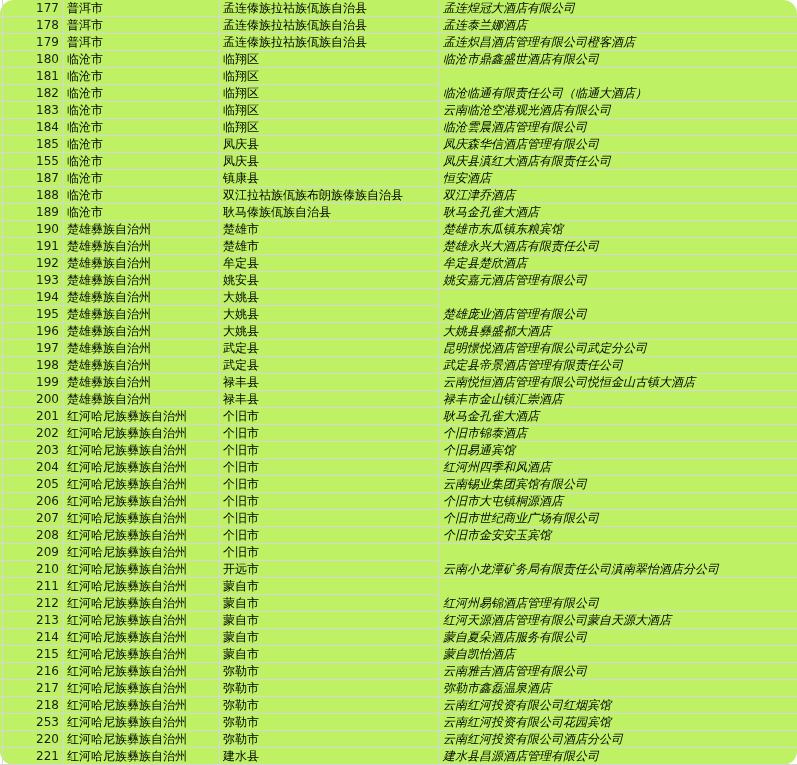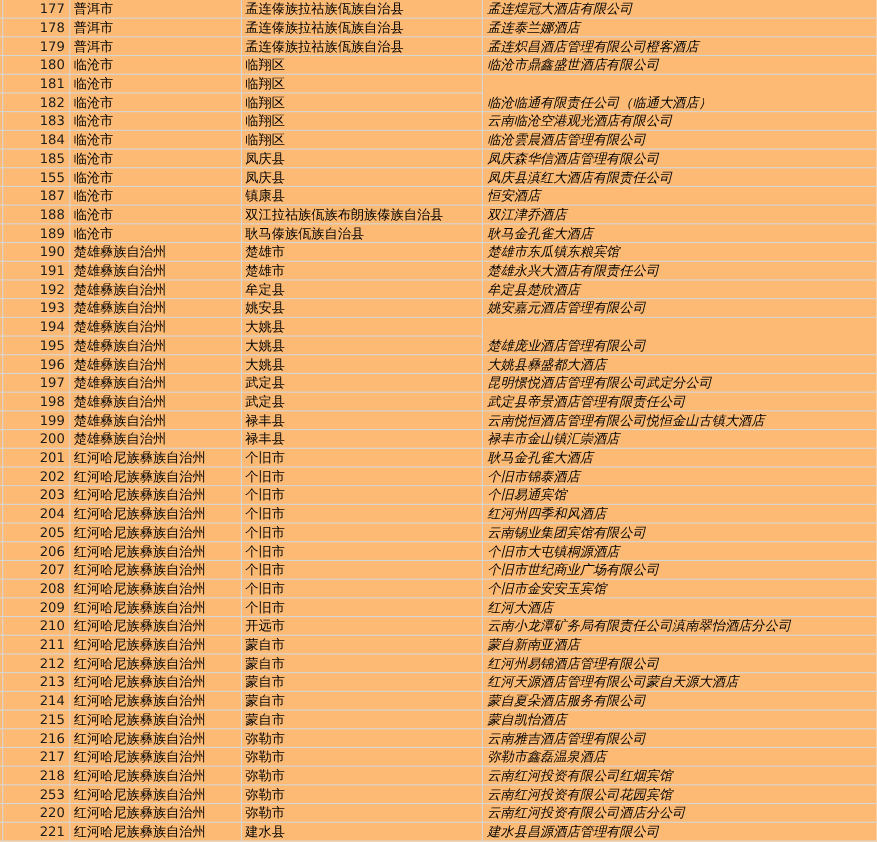--- a/index.html
+++ b/index.html
@@ -9,21 +9,22 @@
   }
   body {
     width: 797px;
     height: 765px;
     overflow: hidden;
     font-family: "DejaVu Sans", "Liberation Sans", sans-serif;
   }
   .sheet {
     width: 797px;
     height: 765px;
-    background: #fdba74;
+    background: #bef264;
+    border-radius: 14px;
   }
   .row {
     display: grid;
     grid-template-columns: 3px 61px 156px 219px 1fr;
     height: 17px;
     box-sizing: border-box;
   }
   .cell {
     box-sizing: border-box;
     border-bottom: 1px solid #d6d6d6;
@@ -278,35 +279,33 @@
     <div class="cell bordered num">208</div>
     <div class="cell bordered text">红河哈尼族彝族自治州</div>
     <div class="cell bordered text">个旧市</div>
     <div class="cell text hotel">个旧市金安安玉宾馆</div>
   </div>
     <div class="row">
     <div class="cell bordered gutter"></div>
     <div class="cell bordered num">209</div>
     <div class="cell bordered text">红河哈尼族彝族自治州</div>
     <div class="cell bordered text">个旧市</div>
-    <div class="cell text hotel">红河大酒店</div>
   </div>
     <div class="row">
     <div class="cell bordered gutter"></div>
     <div class="cell bordered num">210</div>
     <div class="cell bordered text">红河哈尼族彝族自治州</div>
     <div class="cell bordered text">开远市</div>
     <div class="cell text hotel">云南小龙潭矿务局有限责任公司滇南翠怡酒店分公司</div>
   </div>
     <div class="row">
     <div class="cell bordered gutter"></div>
     <div class="cell bordered num">211</div>
     <div class="cell bordered text">红河哈尼族彝族自治州</div>
     <div class="cell bordered text">蒙自市</div>
-    <div class="cell text hotel">蒙自新南亚酒店</div>
   </div>
     <div class="row">
     <div class="cell bordered gutter"></div>
     <div class="cell bordered num">212</div>
     <div class="cell bordered text">红河哈尼族彝族自治州</div>
     <div class="cell bordered text">蒙自市</div>
     <div class="cell text hotel">红河州易锦酒店管理有限公司</div>
   </div>
     <div class="row">
     <div class="cell bordered gutter"></div>

